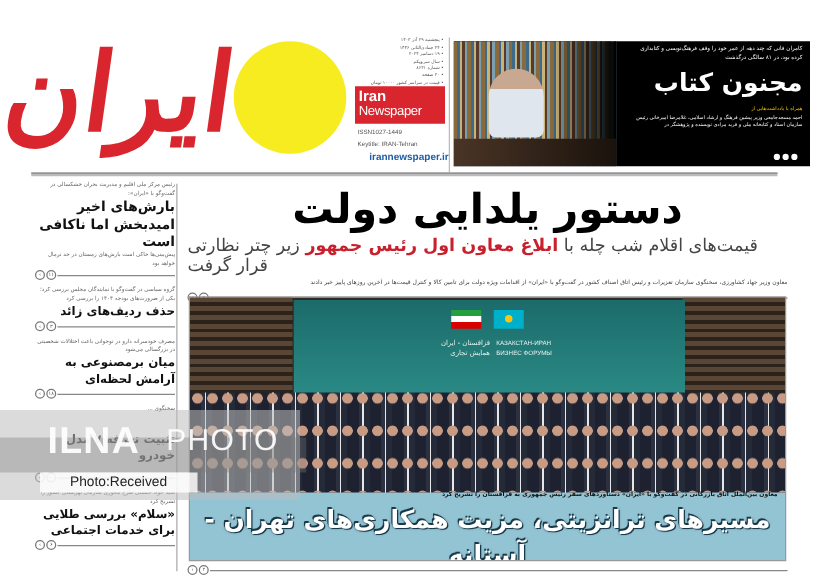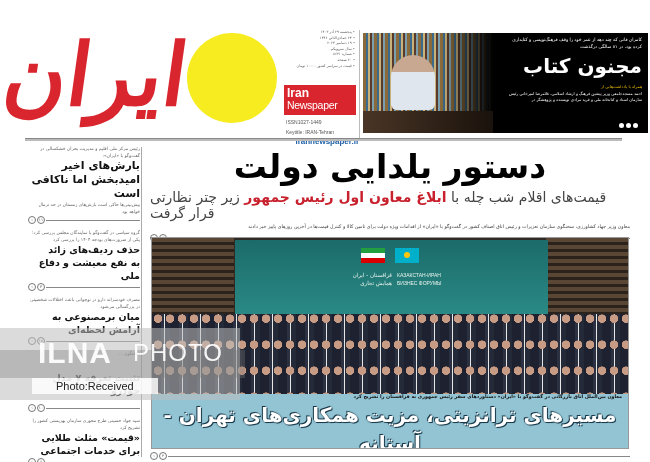--- a/index.html
+++ b/index.html
@@ -10,21 +10,21 @@
   .masthead { position: absolute; left: 0; top: 0; width: 650px; height: 140px; }
   .logo-text {
     position: absolute; left: 22px; top: 20px; width: 165px; height: 110px;
     color: #d9262e; font-family: "DejaVu Serif", serif; font-weight: bold;
     font-size: 86px; line-height: 110px; text-align: center; direction: rtl;
     transform: skewX(-8deg);
   }
   .sun { position: absolute; left: 187px; top: 33px; width: 90px; height: 90px; border-radius: 50%; background: #f6ec1f; }
   .info-box { position: absolute; left: 284px; top: 30px; width: 76px; height: 108px; border-right: 1px solid #bbb; }
   .info-lines { direction: rtl; font-size: 3.6px; line-height: 5.6px; color: #555; padding-right: 4px; text-align: right; }
-  .badge { margin-top: 16px; background: #d9262e; color: #fff; height: 30px; width: 72px; padding: 2px 3px; font-family: "Liberation Sans", sans-serif; }
+  .badge { margin-top: 0; background: #d9262e; color: #fff; height: 30px; width: 72px; padding: 2px 3px; font-family: "Liberation Sans", sans-serif; }
   .badge .b1 { font-size: 12px; font-weight: bold; line-height: 12px; }
   .badge .b2 { font-size: 10.5px; line-height: 12px; letter-spacing: -0.3px; }
   .issn { font-family: "Liberation Sans", sans-serif; font-size: 5px; line-height: 6px; color: #555; margin-top: 4px; padding-left: 2px; }
   .site { font-family: "Liberation Sans", sans-serif; font-size: 8px; font-weight: bold; color: #1d5fa8; margin-top: 2px; padding-left: 2px; text-align: right; }
 
   .promo { position: absolute; left: 363px; top: 33px; width: 285px; height: 100px; background: #000; overflow: hidden; }
   .promo-photo { position: absolute; left: 0; top: 0; width: 130px; height: 100px;
     background:
       linear-gradient(90deg, rgba(0,0,0,0) 60%, #000 100%),
       repeating-linear-gradient(90deg, #8a6a3a 0 3px, #3b6a8a 3px 5px, #c9b27a 5px 7px, #5a3a2a 7px 9px, #7aa0b0 9px 11px);
@@ -143,21 +143,20 @@
     <div class="summary">پیش‌بینی‌ها حاکی است بارش‌های زمستان در حد نرمال خواهد بود</div>
     <div class="pager">
         <span class="pg">‹</span>
         <span class="pg">۱۱</span>
         <span class="ln"></span>
       </div>
   </div>
   <div class="story">
     <div class="kicker">گروه سیاسی در گفت‌وگو با نمایندگان مجلس بررسی کرد؛ یکی از ضرورت‌های بودجه ۱۴۰۴ را بررسی کرد</div>
     <div class="hd sm">حذف ردیف‌های زائد</div>
-    <div class="hd sm">به نفع معیشت و دفاع ملی</div>
     <div class="pager">
         <span class="pg">‹</span>
         <span class="pg">۳</span>
         <span class="ln"></span>
       </div>
   </div>
   <div class="story">
     <div class="kicker">مصرف خودسرانه دارو در نوجوانی باعث اختلالات شخصیتی در بزرگسالی می‌شود</div>
     <div class="hd sm">میان برمصنوعی به آرامش لحظه‌ای</div>
     <div class="pager">
@@ -170,21 +169,21 @@
     <div class="kicker">سخنگوی ...</div>
     <div class="hd sm" style="margin-top:14px">تثبیت تعرفه ۷ مدل خودرو</div>
     <div class="pager" style="margin-top:6px">
         <span class="pg">‹</span>
         <span class="pg">۱۰</span>
         <span class="ln"></span>
       </div>
   </div>
   <div class="story">
     <div class="kicker">سید جواد حسینی طرح محوری سازمان بهزیستی کشور را تشریح کرد</div>
-    <div class="hd sm">«قیمت» مثلث طلایی</div>
+    <div class="hd sm">«سلام» بررسی طلایی</div>
     <div class="hd sm">برای خدمات اجتماعی</div>
     <div class="pager">
         <span class="pg">‹</span>
         <span class="pg">۶</span>
         <span class="ln"></span>
       </div>
   </div>
 </div>
 <div class="vrule"></div>
 

